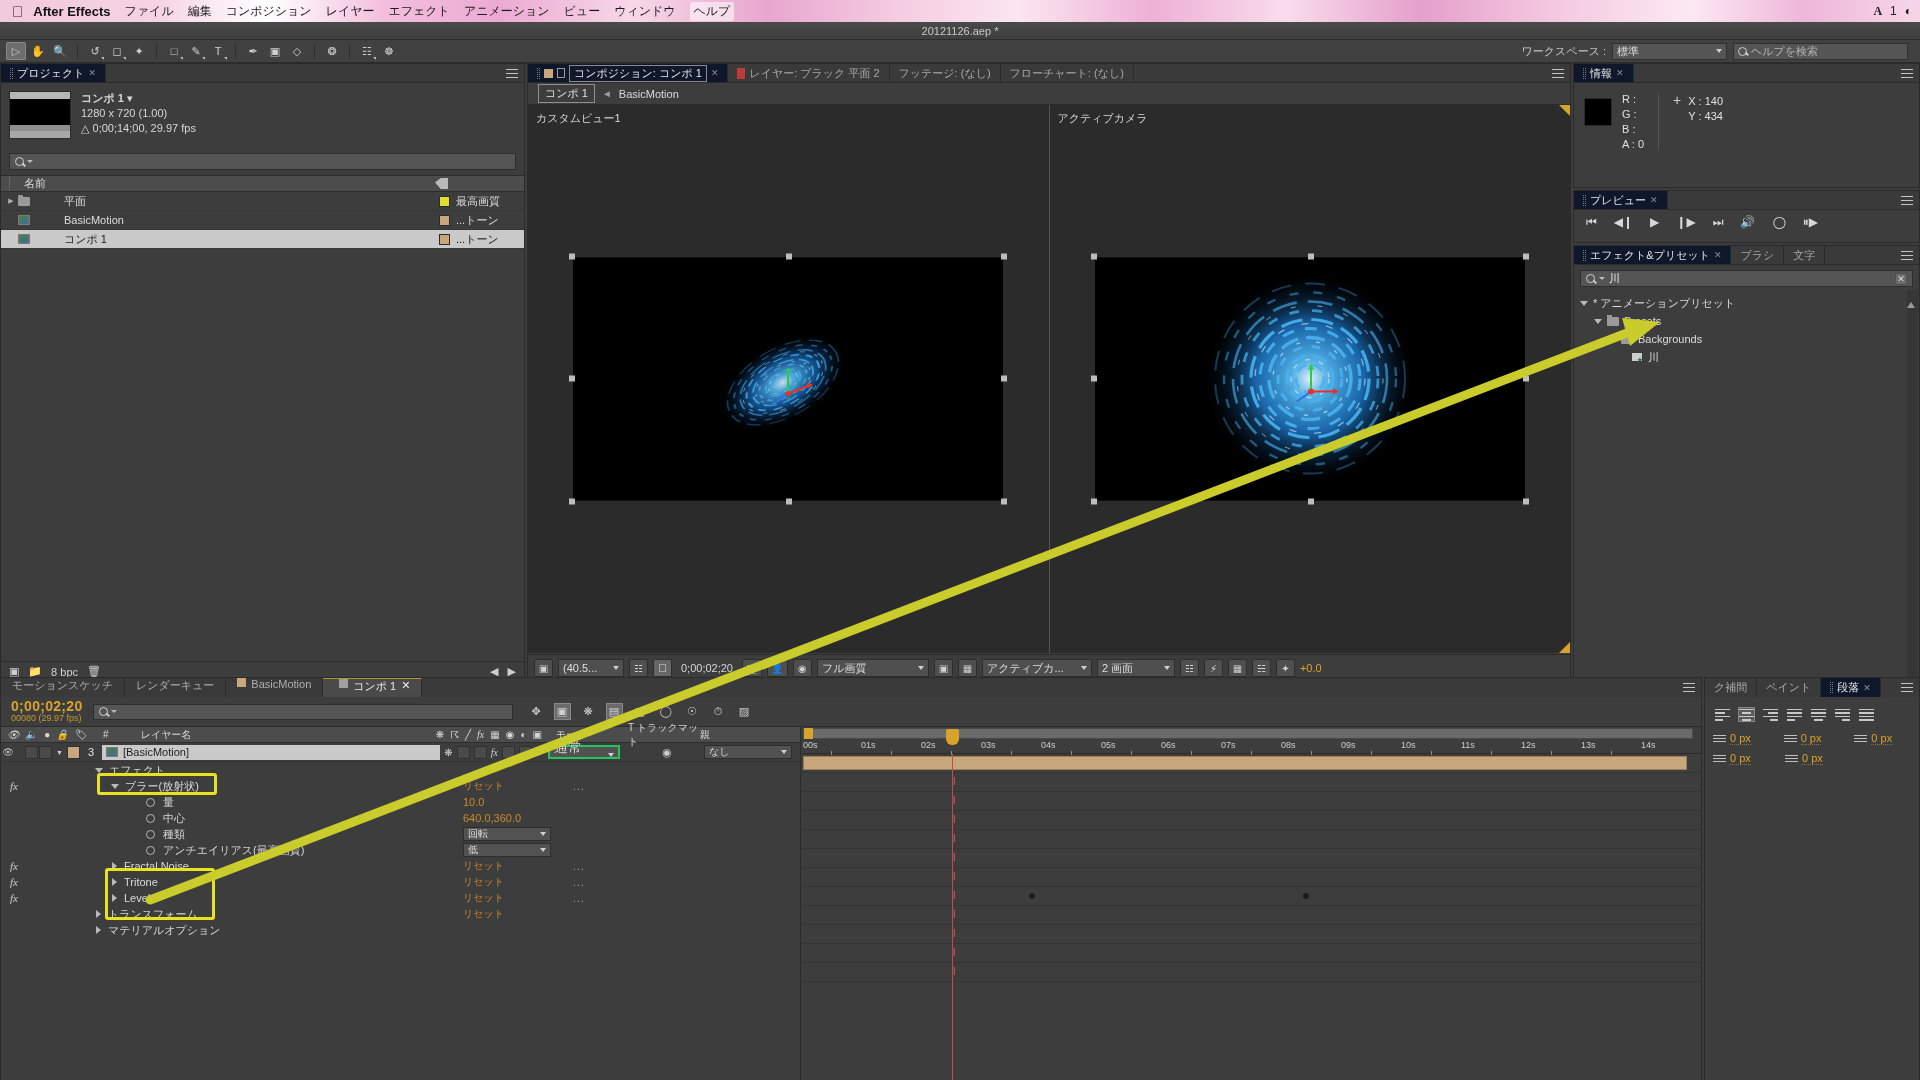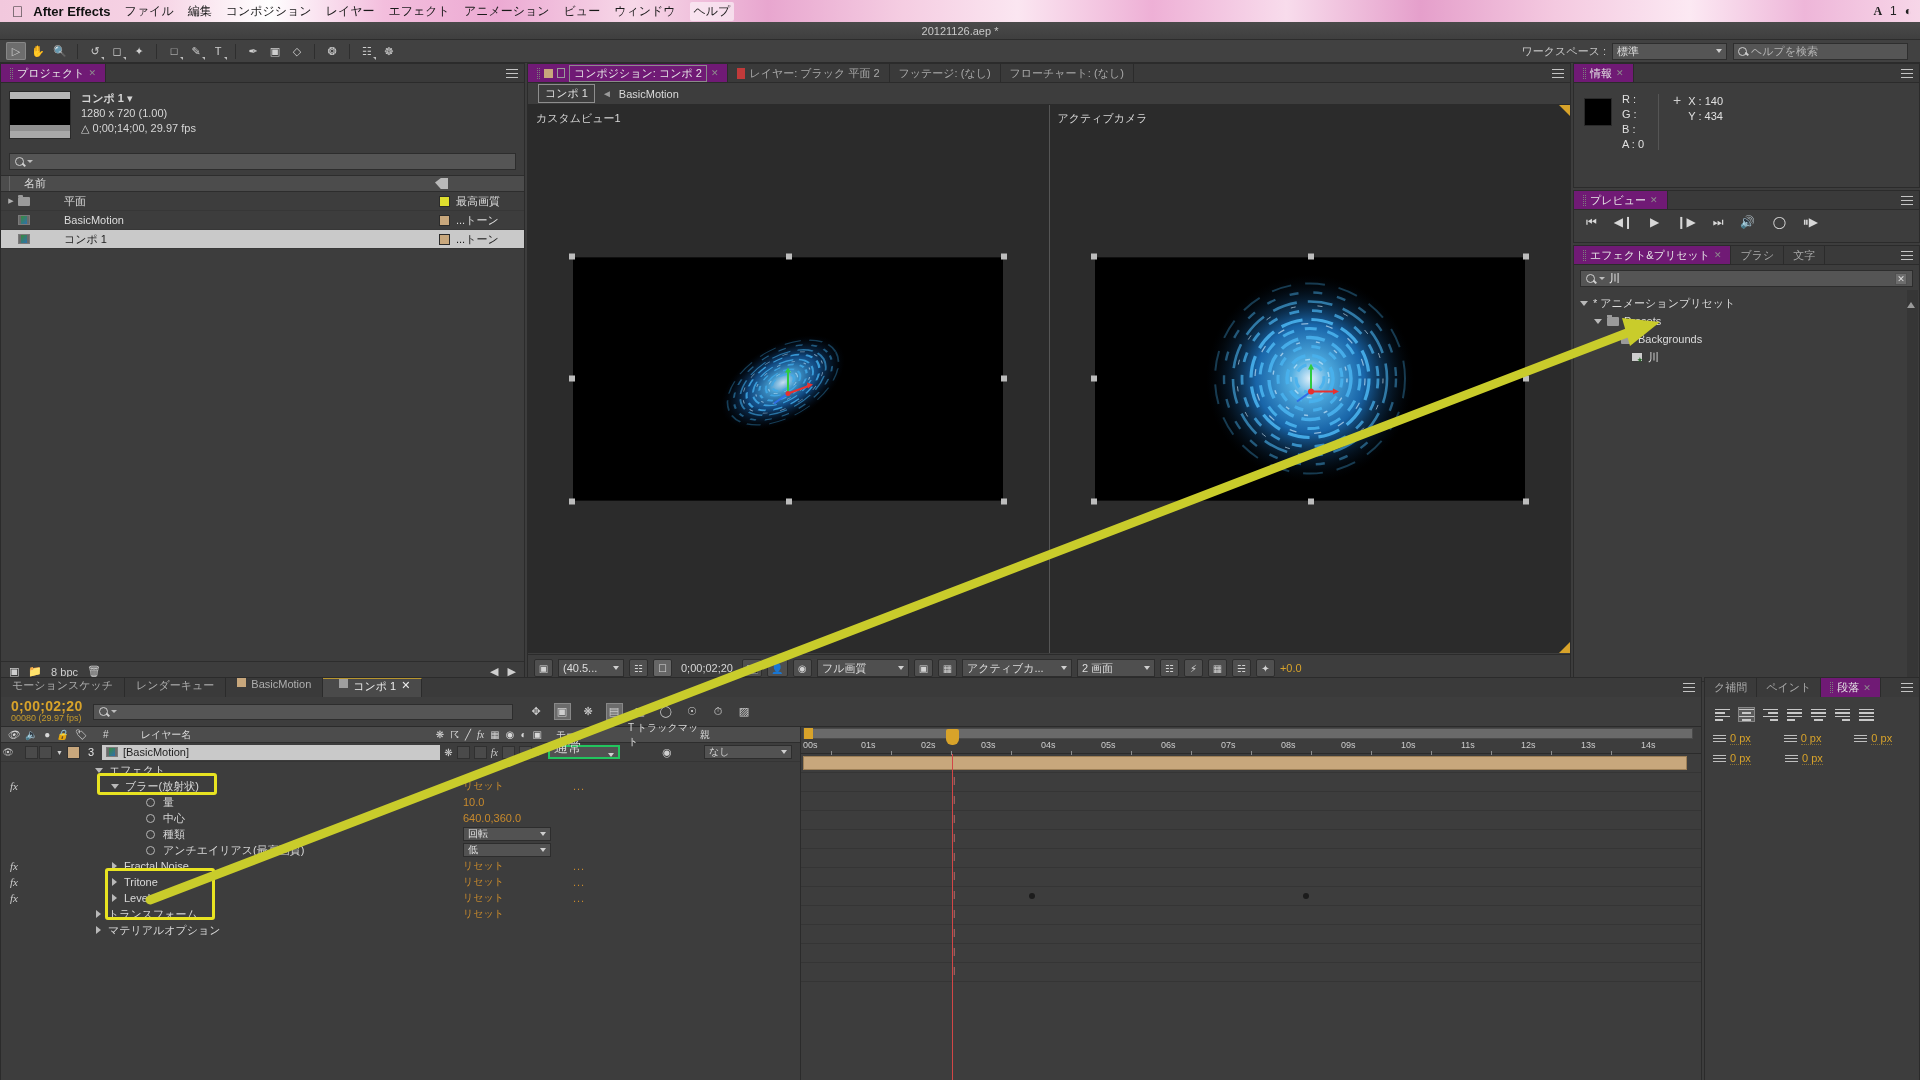--- a/index.html
+++ b/index.html
@@ -43,21 +43,21 @@
   .ws-sel .ar { margin-left:auto; border-left:3px solid transparent;border-right:3px solid transparent;
     border-top:4px solid #cfcfcf; }
   .help-box { width:175px; height:17px; background:#555; border:1px solid #2e2e2e;
     display:flex; align-items:center; gap:4px; padding:0 4px; font-size:11px; color:#b4b4b4; }
 
   
   .panel { position:absolute; background:#3d3d3d; border:1px solid #2b2b2b; }
   .ptabs { height:19px; background:#3a3a3a; display:flex; align-items:stretch; border-bottom:1px solid #2b2b2b; }
   .ptab { display:flex; align-items:center; gap:4px; padding:0 9px; font-size:11px; color:#a9a9a9;
     border-right:1px solid #2b2b2b; background:#3a3a3a; white-space:nowrap; }
-  .ptab.active { background:#701a75; color:#e6e6e6; }
+  .ptab.active { background:#0f172a; color:#e6e6e6; }
   .ptab .x { font-size:9px; color:#8d8d8d; }
   .ptab .grip { width:3px; height:11px; border-left:1px dotted #7d7d7d; border-right:1px dotted #7d7d7d; }
   .pmenu { margin-left:auto; display:flex; align-items:center; padding:0 6px; gap:5px; }
   .hamb { width:12px; height:9px; display:flex; flex-direction:column; justify-content:space-between; }
   .hamb i { display:block; height:1px; background:#c4c4c4; }
 
   
   #projectPanel { left:0; top:41px; width:525px; height:619px; }
   .proj-head { display:flex; padding:8px 8px 4px 8px; gap:10px; }
   .proj-thumb { width:62px; height:48px; background:#000; border:1px solid #2a2a2a; flex:none;
@@ -401,21 +401,21 @@
         <span>▶</span>
       </div>
     </div>
 
     <div class="panel" id="compPanel">
       <div class="ptabs">
         <div class="ptab active">
           <i class="grip"></i>
           <i style="width:9px;height:9px;background:#c8a77c;display:inline-block"></i>
           <i style="width:8px;height:10px;border:1px solid #9a9a9a;display:inline-block"></i>
-          <span style="border:1px solid #8b8b8b;padding:0 4px">コンポジション: コンポ 2</span>
+          <span style="border:1px solid #8b8b8b;padding:0 4px">コンポジション: コンポ 1</span>
           <span class="x">✕</span>
         </div>
         <div class="ptab">
           <i style="width:8px;height:11px;background:#c03a3a;display:inline-block"></i>
           <span>レイヤー: ブラック 平面 2</span>
         </div>
         <div class="ptab">
           <span>フッテージ: (なし)</span>
         </div>
         <div class="ptab">
@@ -551,21 +551,21 @@
         <div class="ct-sel" style="width:66px">
           <span>(40.5...</span>
           <i class="ar"></i>
         </div>
         <div class="ct-btn">☷</div>
         <div class="ct-btn" style="background:#666">☐</div>
         <span class="ct-val">0;00;02;20</span>
         <div class="ct-btn">📷</div>
         <div class="ct-btn">👤</div>
         <div class="ct-btn">◉</div>
-        <div class="ct-sel" style="width:92px">
+        <div class="ct-sel" style="width:112px">
           <span>フル画質</span>
           <i class="ar"></i>
         </div>
         <div class="ct-btn">▣</div>
         <div class="ct-btn">▦</div>
         <div class="ct-sel" style="width:110px">
           <span>アクティブカ...</span>
           <i class="ar"></i>
         </div>
         <div class="ct-sel" style="width:78px">

